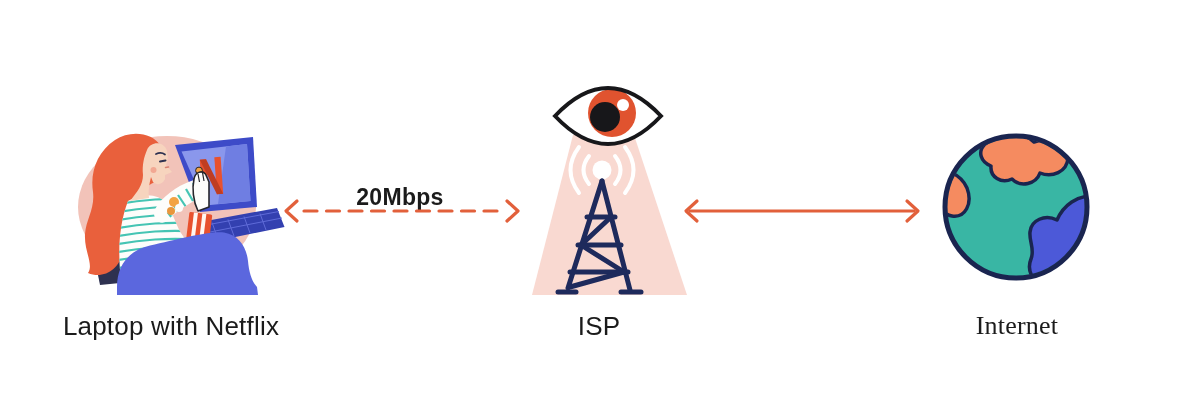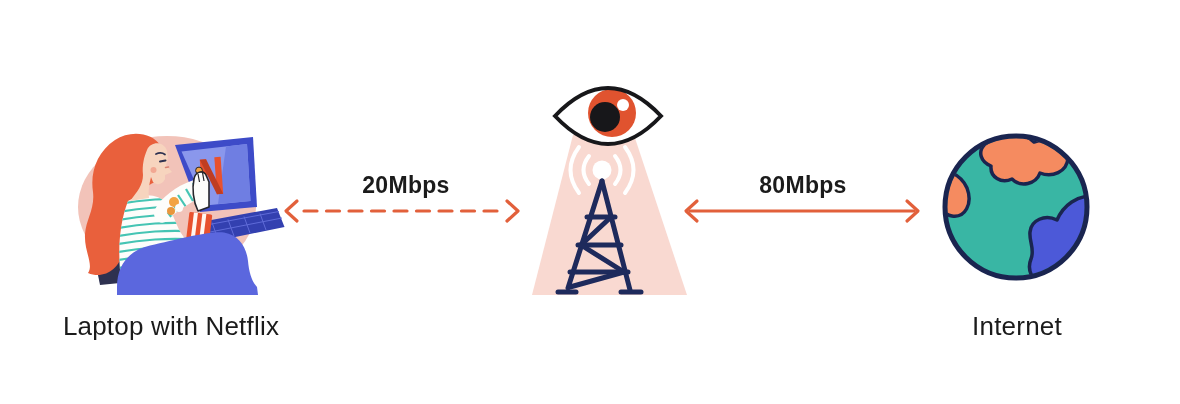--- a/index.html
+++ b/index.html
@@ -5,22 +5,22 @@
   html,body{margin:0;padding:0;background:#ffffff;}
   .canvas{position:relative;width:1180px;height:404px;background:#ffffff;overflow:hidden;
           font-family:"Liberation Sans", sans-serif;}
   .abs{position:absolute;}
   .node-label{position:absolute;top:311px;font-size:26px;color:#1B1B1B;
               text-align:center;letter-spacing:0.2px;}
   .speed-label{position:absolute;top:172px;font-size:23px;font-weight:bold;
                color:#1B1B1B;text-align:center;letter-spacing:0.3px;}
   #label-laptop{left:21px;width:300px;}
   #label-isp{left:499px;width:200px;}
-  #label-internet{left:917px;width:200px;}
-  #speed-20{left:296px;width:220px;}
+  #label-internet{left:917px;width:200px;font-family:Liberation Serif, serif;}
+  #speed-20{left:290px;width:220px;margin-top:12px;}
   #speed-80{left:693px;width:220px;}
   svg{display:block;}
 </style>
 </head>
 <body>
 
 <div class="canvas">
 
   <svg class="abs" style="left:60px;top:115px" width="230" height="185" viewBox="0 0 230 185" aria-hidden="true">
     <defs>
@@ -148,21 +148,20 @@
       <path d="M 101,207 L 121,207"></path>
       <path d="M 67,132 L 95,132"></path>
       <path d="M 58,160 L 101,160"></path>
       <path d="M 50,187 L 108,187"></path>
       <path d="M 91,132 L 61,160"></path>
       <path d="M 61,160 L 104,187"></path>
       <path d="M 104,187 L 50,202"></path>
     </g>
   </svg>
 
-  <div id="speed-80" class="speed-label">80Mbps</div>
   <svg class="abs" style="left:678px;top:197px" width="248" height="28" viewBox="0 0 248 28" aria-hidden="true">
     <g stroke="#E2603B" stroke-width="3.2" fill="none" stroke-linecap="round" stroke-linejoin="round">
       <path d="M 19,4 L 8,14 L 19,24"></path>
       <path d="M 12,14 L 236,14"></path>
       <path d="M 229,4 L 240,14 L 229,24"></path>
     </g>
   </svg>
 
   <svg class="abs" style="left:935px;top:128px" width="165" height="160" viewBox="0 0 165 160" aria-hidden="true">
     <defs>
@@ -173,15 +172,16 @@
     <circle cx="81" cy="79" r="71" fill="#39B6A4"></circle>
     <g clip-path="url(#globeClip)" stroke="#1A2550" stroke-width="3.5" stroke-linejoin="round">
       <path d="M 50,16 C 66,4 90,4 99,14 C 116,8 134,16 133,30 C 132,44 117,50 105,45 C 101,56 86,60 77,51 C 66,56 55,49 56,38 C 46,34 42,24 50,16 Z" fill="#F58B60"></path>
       <path d="M -8,42 C 8,38 26,46 32,60 C 38,76 30,90 17,88 C 5,86 -6,66 -8,42 Z" fill="#F58B60"></path>
       <path d="M 162,68 C 142,66 128,78 122,92 C 110,86 96,92 95,104 C 94,114 100,121 96,131 C 91,143 99,158 113,161 L 162,161 Z" fill="#4C59D8"></path>
     </g>
     <circle cx="81" cy="79" r="71" fill="none" stroke="#1A2550" stroke-width="5"></circle>
   </svg>
 
   <div id="label-laptop" class="node-label">Laptop with Netflix</div>
+  <div id="label-isp" class="node-label">ISP</div>
   <div id="label-internet" class="node-label">Internet</div>
 
 </div>
 
 </body></html>

